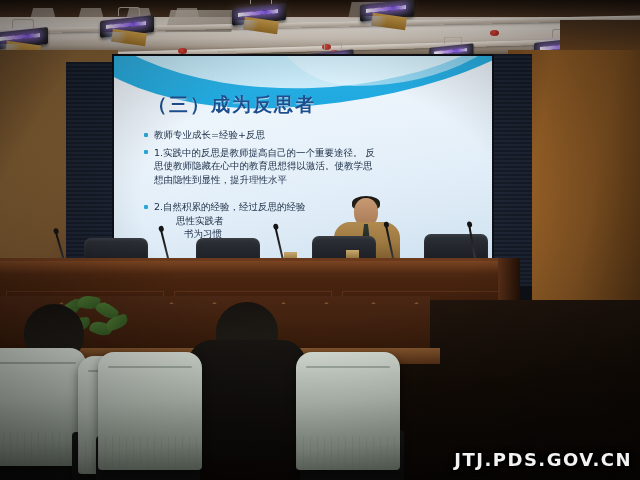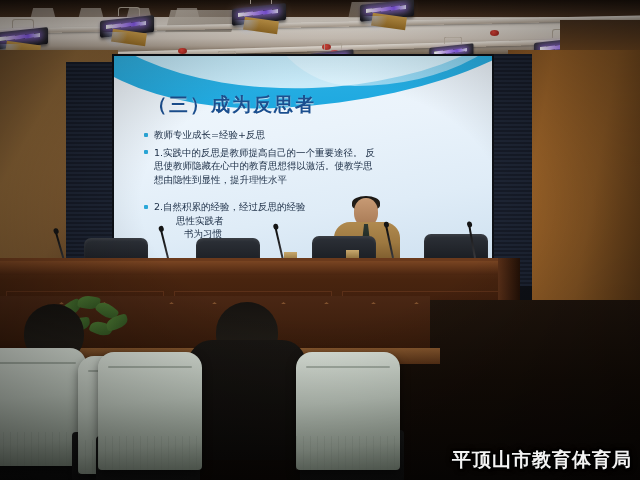--- a/index.html
+++ b/index.html
@@ -488,16 +488,16 @@
 
   <div class="chairseat" style="left:96px;top:436px;"></div>
   <div class="chaircover" style="left:98px;top:352px;"></div>
 
   <div class="chairseat" style="left:300px;top:430px;"></div>
   <div class="chaircover" style="left:296px;top:352px;"></div>
 
   <div class="vignette"></div>
 
   <div class="watermark">
-    <div class="wm-cn">平顶山市教育体育局</div>
+    <div class="wm-url">JTJ.PDS.GOV.CN</div>
   </div>
 
 </div>
 
 </body></html>

